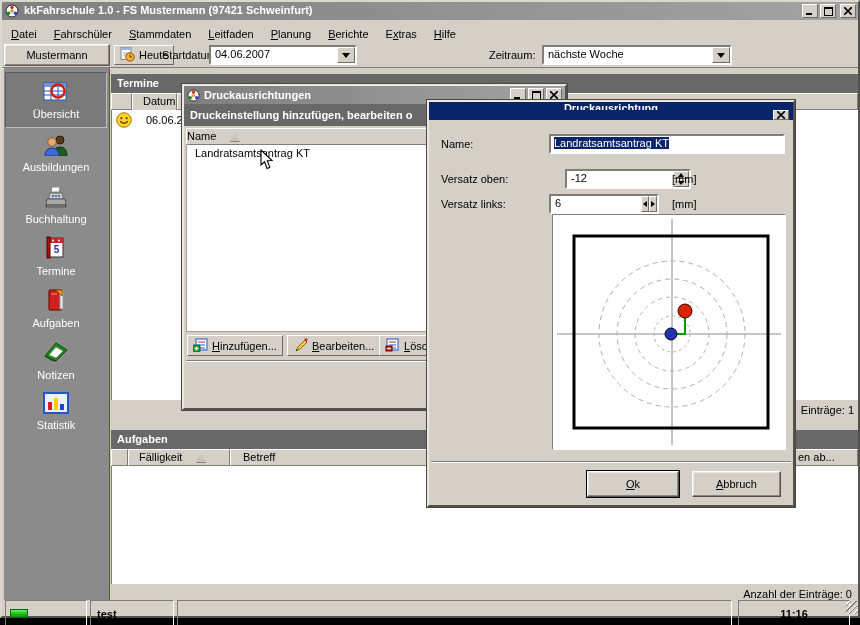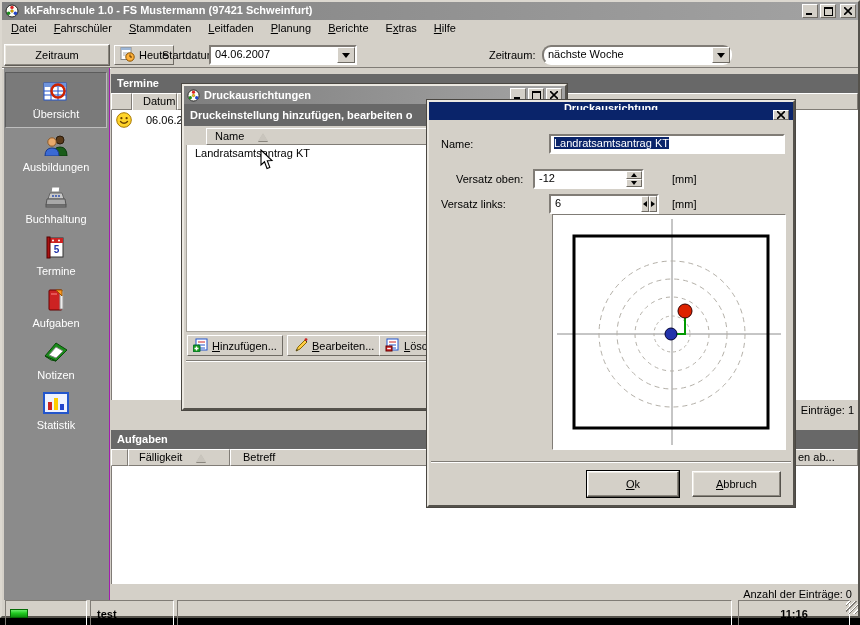--- a/index.html
+++ b/index.html
@@ -24,21 +24,21 @@
   .paneltitle { background:var(--panel-header,#686868); color:#fff; font-weight:bold; line-height:19px; padding-left:6px; overflow:hidden; white-space:nowrap; }
   
   .titlebar-main {
     background:linear-gradient(90deg, var(--title-inactive-1,#7f7f7f), var(--title-inactive-2,#a3a3a3));
     color:#fff; font-weight:bold; display:flex; align-items:center; padding:0 3px; gap:4px;
   }
   .titlebar-active { background:var(--title-active,#0a246a); color:#fff; font-weight:bold; display:flex; align-items:center; padding:0 4px;flex-direction:column; }
   .winbtn { width:16px; height:14px; display:inline-flex; align-items:center; justify-content:center; margin-left:2px; }
   .winbtn svg { display:block; }
   
-  .menuitem { display:inline-block; padding:1px 7px; cursor:default; }
+  .menuitem { display:inline-block; padding:7px 7px; cursor:default; }
   
   .sorttri { display:inline-block; width:0; height:0; border-left:5px solid transparent; border-right:5px solid transparent; border-bottom:8px solid #c9c5bd; margin-left:14px; vertical-align:middle; filter:drop-shadow(0 1px 0 #8a867e); }
   
   #sidebar { left:2px; top:66px; width:106px; height:532px; background:var(--sidebar,#8b8b8b); border-right:1px solid #a21caf; }
   .sbitem { position:absolute; left:1px; width:102px; text-align:center; color:#fff; cursor:default; }
   .sbitem .lbl { display:block; margin-top:3px; }
   .sbitem.selected { background:var(--sidebar-selected,#7a7a7a); border:1px solid; border-color:#5c5c5c #bdbdbd #bdbdbd #5c5c5c; }
   .sbicon { display:inline-block; }
   
   .btn { background:var(--chrome,#d4d0c8); border:1px solid; border-color:#fff #55524c #55524c #fff; box-shadow:inset -1px -1px 0 #8a867e, inset 1px 1px 0 #ece9e2; display:flex; align-items:center; justify-content:center; }
@@ -92,21 +92,21 @@
     <span class="menuitem"><u>F</u>ahrschüler</span>
     <span class="menuitem"><u>S</u>tammdaten</span>
     <span class="menuitem"><u>L</u>eitfaden</span>
     <span class="menuitem"><u>P</u>lanung</span>
     <span class="menuitem"><u>B</u>erichte</span>
     <span class="menuitem">E<u>x</u>tras</span>
     <span class="menuitem"><u>H</u>ilfe</span>
   </div>
 
   <div class="abs" style="left:0;top:39px;width:856px;height:27px;">
-    <div class="abs raised" style="left:2px;top:3px;width:106px;height:22px;text-align:center;line-height:20px;">Zeitraum</div>
+    <div class="abs raised" style="left:2px;top:3px;width:106px;height:22px;text-align:center;line-height:20px;">Mustermann</div>
     <div class="abs toolbtn" style="left:112px;top:4px;height:20px;">
       <span><svg width="15" height="15" viewBox="0 0 15 15">
             <rect x="1" y="0.5" width="10" height="12" fill="#fff" stroke="#888"></rect>
             <rect x="1" y="0.5" width="10" height="2.5" fill="#9bb5d6"></rect>
             <line x1="3" y1="6" x2="9" y2="6" stroke="#aaa"></line>
             <line x1="3" y1="8" x2="9" y2="8" stroke="#aaa"></line>
             <circle cx="10" cy="10" r="4.2" fill="#ffb13b" stroke="#8a5200"></circle>
             <line x1="10" y1="10" x2="10" y2="7.5" stroke="#5a3400"></line>
             <line x1="10" y1="10" x2="12" y2="10" stroke="#5a3400"></line>
           </svg></span>
@@ -115,21 +115,21 @@
     <span class="abs" style="left:160px;top:8px;">Startdatum:</span>
     <div class="abs field" style="left:207px;top:4px;width:148px;height:20px;">
       <span class="abs nowrap" style="left:4px;top:1px;">04.06.2007</span>
       <span class="abs raised-thin" style="right:0;top:0;width:18px;height:16px;display:flex;align-items:center;justify-content:center;">
           <svg width="8" height="5" viewBox="0 0 8 5">
             <polygon points="0,0 8,0 4,5" fill="#000"></polygon>
           </svg>
         </span>
     </div>
     <span class="abs" style="left:487px;top:8px;">Zeitraum:</span>
-    <div class="abs field" style="left:540px;top:4px;width:190px;height:20px;border-radius:9px;">
+    <div class="abs field" style="left:540px;top:4px;width:190px;height:20px;">
       <span class="abs nowrap" style="left:4px;top:1px;">nächste Woche</span>
       <span class="abs raised-thin" style="right:0;top:0;width:18px;height:16px;display:flex;align-items:center;justify-content:center;">
           <svg width="8" height="5" viewBox="0 0 8 5">
             <polygon points="0,0 8,0 4,5" fill="#000"></polygon>
           </svg>
         </span>
     </div>
     <div class="abs seph" style="left:0;top:26px;width:856px;"></div>
   </div>
 
@@ -280,21 +280,21 @@
           </span>
         <span class="winbtn raised-thin">
             <svg width="8" height="8" viewBox="0 0 8 8">
               <path d="M0,0 L8,8 M8,0 L0,8" stroke="#000" stroke-width="1.6"></path>
             </svg>
           </span>
       </span>
     </div>
     <div class="abs paneltitle" style="left:0;top:18px;width:381px;height:22px;line-height:22px;">Druckeinstellung hinzufügen, bearbeiten o</div>
     <div class="abs" style="left:2px;top:42px;width:377px;height:204px;">
-      <div class="colhdr" style="width:377px;height:17px;padding-left:8px;line-height:15px;margin-left:20px;"><span>Name</span><span class="sorttri"></span></div>
+      <div class="colhdr" style="width:377px;height:17px;line-height:15px;"><span>Name</span><span class="sorttri"></span></div>
       <div style="width:377px;height:187px;background:#fff;border:1px solid #a8a49c;border-top:none;">
         <div style="padding:2px 0 0 8px;height:17px;">Landratsamtsantrag KT</div>
       </div>
     </div>
     <div class="abs" style="left:2px;top:249px;width:377px;height:22px;">
       <div class="toolbtn abs" style="left:1px;top:0;height:21px;">
         <span><svg width="15" height="14" viewBox="0 0 15 14">
               <rect x="3" y="1" width="11" height="11" fill="#fff" stroke="#2255cc"></rect>
               <line x1="5" y1="4" x2="12" y2="4" stroke="#cc2222"></line>
               <line x1="5" y1="7" x2="12" y2="7" stroke="#2255cc"></line>
@@ -336,22 +336,22 @@
             <path d="M0,0 L8,8 M8,0 L0,8" stroke="#000" stroke-width="1.6"></path>
           </svg>
         </span>
     </div>
 
     <span class="abs" style="left:12px;top:36px;">Name:</span>
     <div class="abs field" style="left:120px;top:32px;width:236px;height:20px;padding:1px 0 0 3px;">
       <span class="selspan nowrap">Landratsamtsantrag KT</span>
     </div>
 
-    <span class="abs" style="left:12px;top:71px;margin-left:15px;">Versatz oben:</span>
-    <div class="abs field" style="left:104px;top:67px;width:111px;height:20px;">
+    <span class="abs" style="left:12px;top:71px;">Versatz oben:</span>
+    <div class="abs field" style="left:136px;top:67px;width:126px;height:20px;">
       <span class="abs" style="left:4px;top:1px;">-12</span>
       <span class="abs" style="right:0;top:0;width:16px;height:16px;">
         <span class="raised-thin abs" style="left:0;top:0;width:16px;height:8px;display:flex;align-items:center;justify-content:center;">
             <svg width="6" height="4" viewBox="0 0 6 4">
               <polygon points="3,0 6,4 0,4" fill="#000"></polygon>
             </svg>
           </span>
         <span class="raised-thin abs" style="left:0;top:8px;width:16px;height:8px;display:flex;align-items:center;justify-content:center;">
             <svg width="6" height="4" viewBox="0 0 6 4">
               <polygon points="0,0 6,0 3,4" fill="#000"></polygon>

